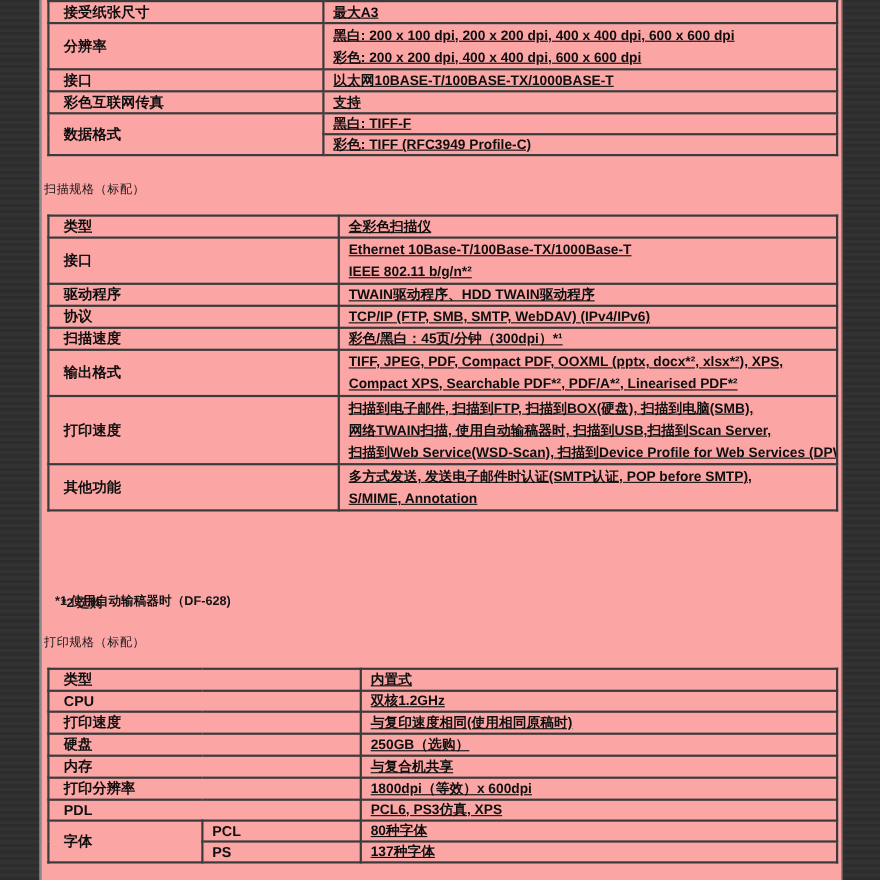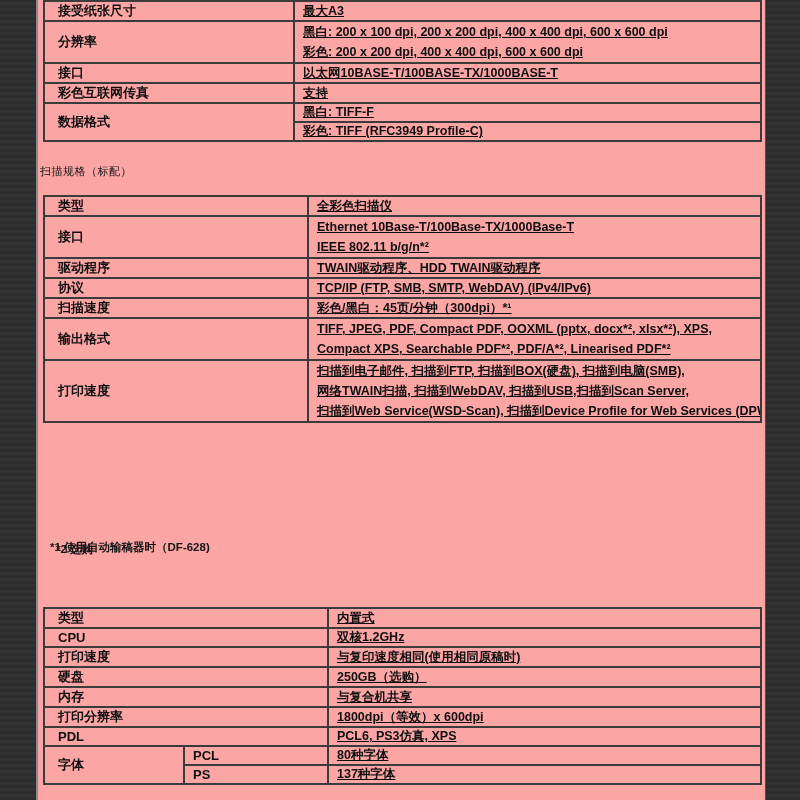--- a/index.html
+++ b/index.html
@@ -100,30 +100,38 @@
         <td class="lb">输出格式</td>
         <td class="vl">
           <div class="l">TIFF, JPEG, PDF, Compact PDF, OOXML (pptx, docx*², xlsx*²), XPS,</div>
           <div class="l">Compact XPS, Searchable PDF*², PDF/A*², Linearised PDF*²</div>
         </td>
       </tr>
       <tr style="height:57px">
         <td class="lb">打印速度</td>
         <td class="vl">
           <div class="l">扫描到电子邮件, 扫描到FTP, 扫描到BOX(硬盘), 扫描到电脑(SMB),</div>
-          <div class="l">网络TWAIN扫描, 扫描到WebDAV, 扫描到USB,扫描到Scan Server,</div>
+          <div class="l">网络TWAIN扫描, 使用自动输稿器时, 扫描到USB,扫描到Scan Server,</div>
           <div class="l">扫描到Web Service(WSD-Scan), 扫描到Device Profile for Web Services (DPWS)</div>
+        </td>
+      </tr>
+      <tr style="height:38px">
+        <td class="lb">其他功能</td>
+        <td class="vl">
+          <div class="l">多方式发送, 发送电子邮件时认证(SMTP认证, POP before SMTP),</div>
+          <div class="l">S/MIME, Annotation</div>
         </td>
       </tr>
     </tbody>
       </table>
 
     <div class="note" style="left:12px;top:540px;">*1 使用自动输稿器时（DF-628)</div>
     <div class="note" style="left:18px;top:542px;text-align:right;">*2 选购</div>
 
+    <div class="hdr" style="left:2px;top:576px;">打印规格（标配）</div>
 
     <table class="spec" style="left:5px;top:607px;width:719px;">
       <colgroup>
           <col style="width:140px">
           <col style="width:144px">
           <col>
         </colgroup>
       <tbody>
           <tr style="height:17px">
         <td class="lb" colspan="2">类型</td>

